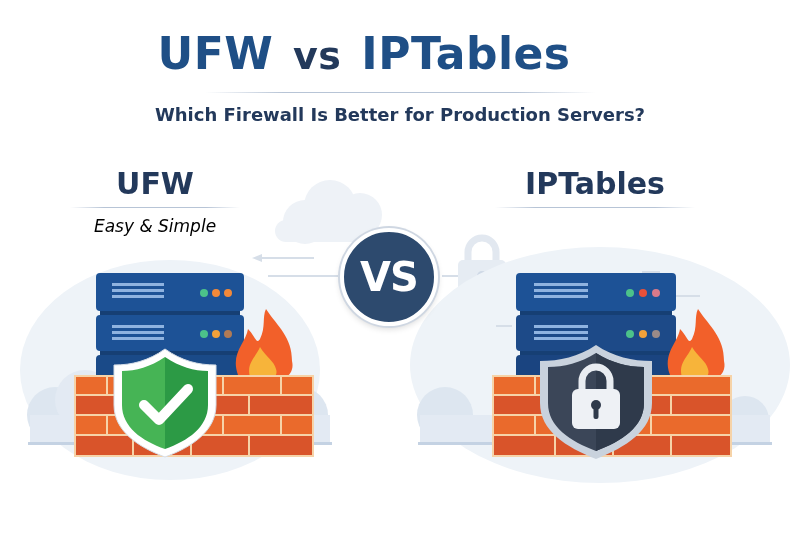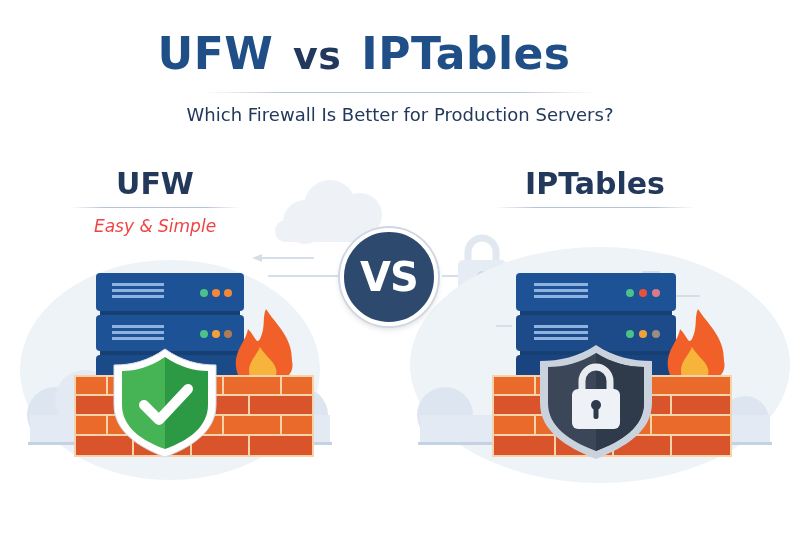--- a/index.html
+++ b/index.html
@@ -10,30 +10,30 @@
     position: absolute; left: 0; top: 28px; width: 728px; text-align: center;
     font-size: 44px; font-weight: bold; color: #1f4f86; letter-spacing: 0.5px;
   }
   .title .vs-word { color: #23395b; font-size: 38px; margin: 0 4px; }
   .title-rule {
     position: absolute; left: 205px; top: 92px; width: 390px; height: 1px;
     background: linear-gradient(90deg, rgba(180,195,215,0), #b7c4d6 20%, #b7c4d6 80%, rgba(180,195,215,0));
   }
   .subtitle {
     position: absolute; left: 0; top: 104px; width: 800px; text-align: center;
-    font-size: 18px; font-weight: normal; color: #23395b;
+    font-size: 18px; font-weight: bold; color: #23395b;
   }
 
   .side-head { position: absolute; text-align: center; }
   .side-head .name { font-size: 30px; font-weight: bold; color: #23395b; }
   .side-head .rule {
     height: 1px; margin: 6px auto 0;
     background: linear-gradient(90deg, rgba(180,195,215,0), #b7c4d6 20%, #b7c4d6 80%, rgba(180,195,215,0));
   }
-  .side-head .tag { font-size: 17px; font-style: italic; color: #ef4444; margin-top: 8px; }
+  .side-head .tag { font-size: 17px; font-style: italic; color: #000000; margin-top: 8px; }
   #left-head { left: 65px; top: 166px; width: 180px; }
   #left-head .rule { width: 170px; }
   #right-head { left: 480px; top: 166px; width: 230px; }
   #right-head .rule { width: 200px; }
 
   .cloud-bg { position: absolute; }
 
   .vs-badge {
     position: absolute; left: 340px; top: 228px; width: 98px; height: 98px;
     border-radius: 50%; background: #2d4a6e; border: 4px solid #ffffff;

